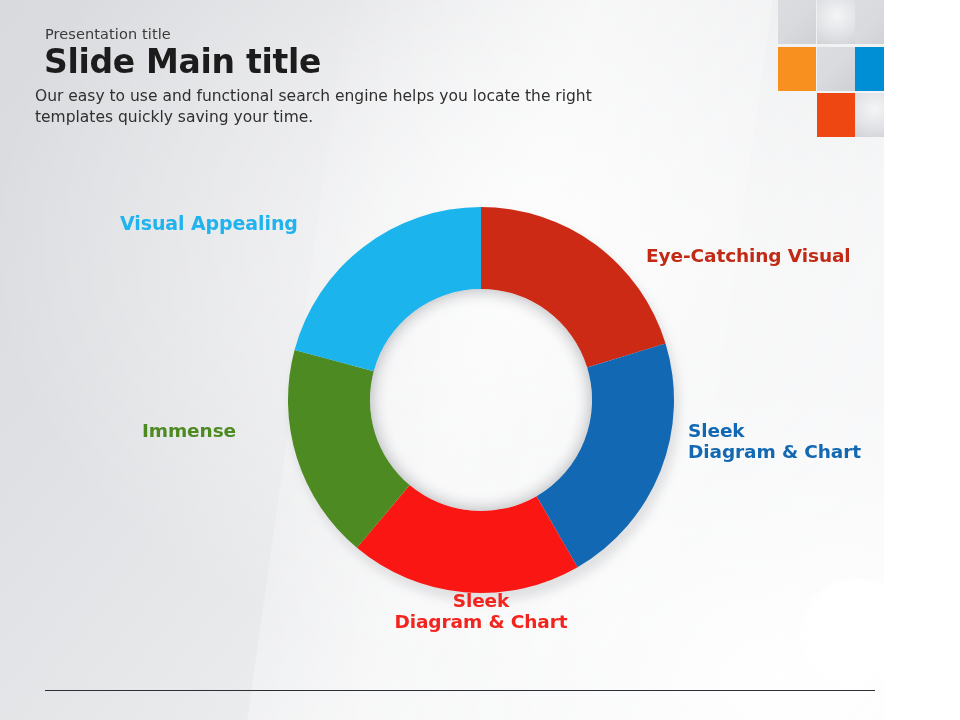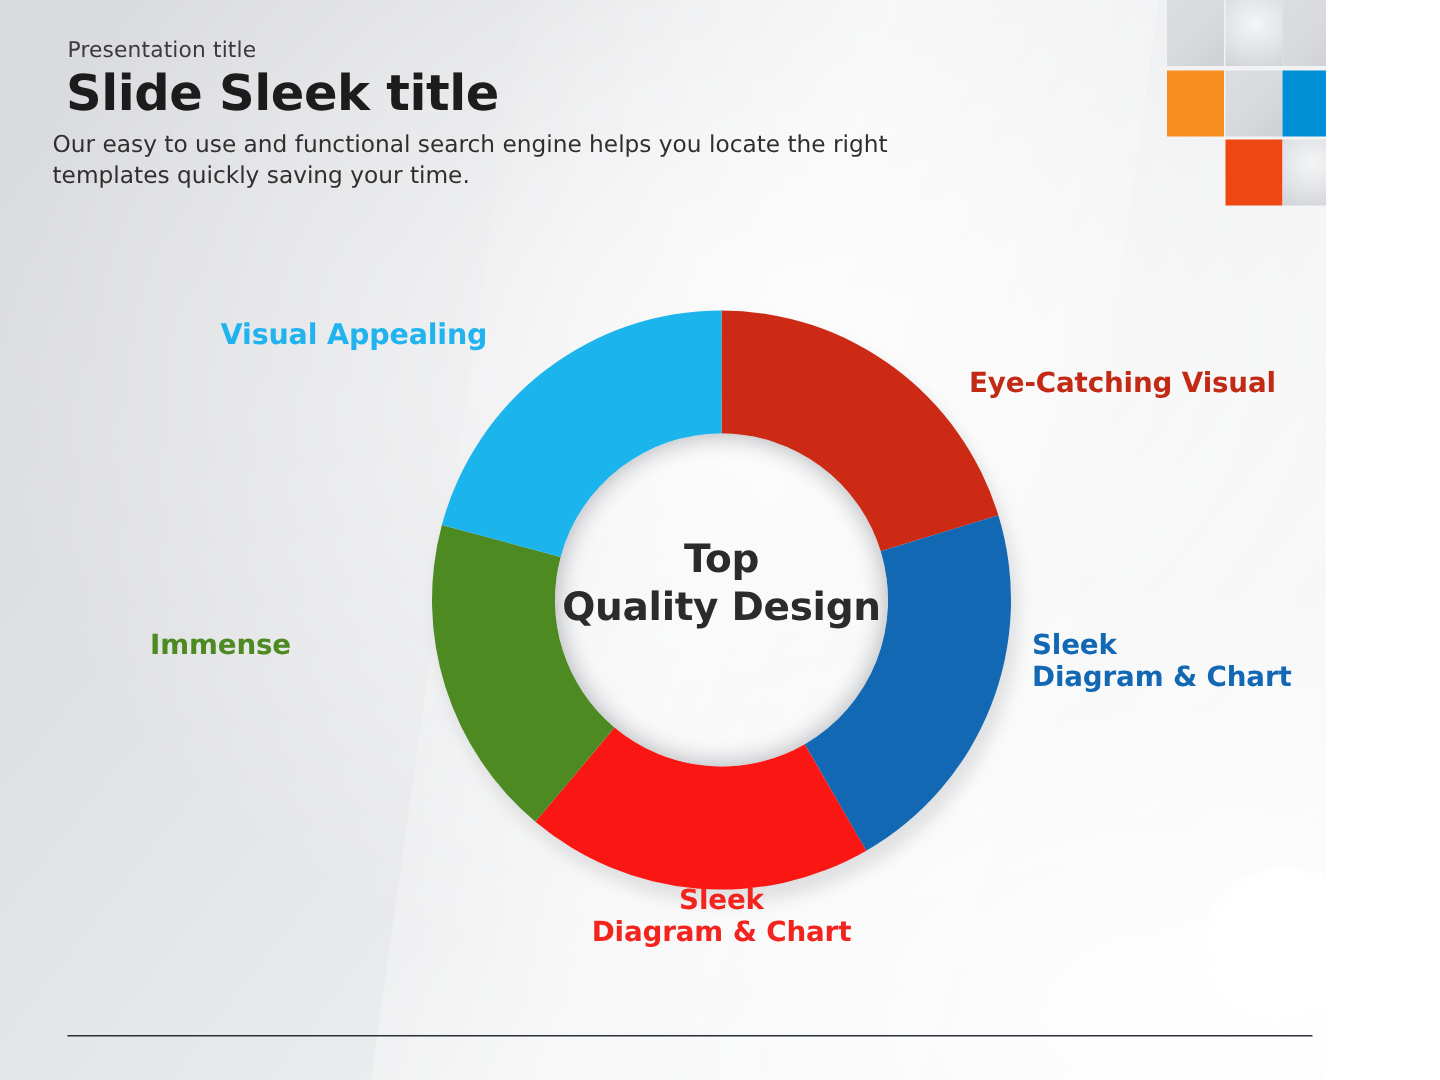--- a/index.html
+++ b/index.html
@@ -143,24 +143,24 @@
   .callout-eye     { left: 646px; top: 209px; width: 230px; margin-top: 36px; }
   .callout-eye .c-title { color: #C22A15; }
   .callout-eye .c-body  { color: #C22A15; }
 
   .callout-sleek-r { left: 688px; top: 420px; width: 200px; }
   .callout-sleek-r .c-title { color: #1268B3; }
 
   .callout-sleek-b { left: 370px; top: 590px; width: 222px; text-align: center; }
   .callout-sleek-b .c-title { color: #F3231E; }
 
-  .callout-immense { left: 100px; top: 420px; width: 178px; text-align: left; }
+  .callout-immense { left: 100px; top: 420px; width: 178px; text-align: center; }
   .callout-immense .c-title { color: #4E8A22; }
 
-  .callout-visual  { left: 120px; top: 212px; width: 232px; text-align: center; }
+  .callout-visual  { left: 120px; top: 212px; width: 232px; text-align: left; }
   .callout-visual .c-title { color: #21B3EE; font-size: 19px; }
 
   
   .footer-rule {
     position: absolute;
     left: 45px;
     top: 690px;
     width: 830px;
     height: 0;
     border-top: 1.6px solid #2b2f38;
@@ -168,21 +168,21 @@
 </style>
 </head>
 <body>
 
 <div id="slide">
 
   <div class="bg-sheen"></div>
   <div class="bg-circle"></div>
 
   <div class="eyebrow">Presentation title</div>
-  <div class="main-title">Slide Sleek title</div>
+  <div class="main-title">Slide Main title</div>
   <div class="subtitle">Our easy to use and functional search engine helps you locate the right templates quickly saving your time.</div>
 
   <div class="logo-grid" id="logo-grid">
       <div class="logo-cell grey" style="left: 0px; top: 0px; width: 38px; height: 44px;"></div>
       <div class="logo-cell grey-sheen" style="left: 38.5px; top: 0px; width: 38px; height: 44px;"></div>
       <div class="logo-cell grey" style="left: 77px; top: 0px; width: 38px; height: 44px;"></div>
       <div class="logo-cell grey-sheen" style="left: 115.5px; top: 0px; width: 38px; height: 44px;"></div>
       <div class="logo-cell grey" style="left: 154px; top: 0px; width: 38px; height: 44px;"></div>
       <div class="logo-cell" style="left: 0px; top: 46.5px; width: 38px; height: 44px; background: rgb(247, 144, 30);"></div>
       <div class="logo-cell grey" style="left: 38.5px; top: 46.5px; width: 38px; height: 44px;"></div>
@@ -204,24 +204,20 @@
             <stop offset="100%" stop-color="#9a9ca2" stop-opacity="0.42"></stop>
           </radialGradient>
         </defs>
         <path d="M 197 4 A 193 193 0 0 1 381.56681790086583 140.5722609885118 L 303.1498279118969 164.54674077577621 A 111 111 0 0 0 197 86 Z" fill="#CC2A15"></path>
         <path d="M 381.56681790086583 140.5722609885118 A 193 193 0 0 1 293.5 364.14290293039664 L 252.5 293.1288198200727 A 111 111 0 0 0 303.1498279118969 164.54674077577621 Z" fill="#1268B3"></path>
         <path d="M 293.5 364.14290293039664 A 193 193 0 0 1 72.9419913304979 344.8465775219628 L 125.65057532479413 282.03093318620654 A 111 111 0 0 0 252.5 293.1288198200727 Z" fill="#FA1612"></path>
         <path d="M 72.9419913304979 344.8465775219628 A 193 193 0 0 1 10.576315526209783 147.04792429521356 L 89.7822332819134 168.27108599362023 A 111 111 0 0 0 125.65057532479413 282.03093318620654 Z" fill="#4E8A22"></path>
         <path d="M 10.576315526209783 147.04792429521356 A 193 193 0 0 1 196.99999999999997 4 L 196.99999999999997 86 A 111 111 0 0 0 89.7822332819134 168.27108599362023 Z" fill="#1BB4EC"></path>
         <circle cx="197" cy="197" r="111" fill="url(#innerShade)"></circle>
       </svg>
-    <div class="donut-center-text">
-      <div>Top</div>
-      <div>Quality Design</div>
-    </div>
   </div>
 
   <div class="callout callout-eye">
     <div class="c-title">Eye-Catching Visual</div>
   </div>
 
   <div class="callout callout-sleek-r">
     <div class="c-title">Sleek</div>
     <div class="c-title">Diagram &amp; Chart</div>
   </div>

